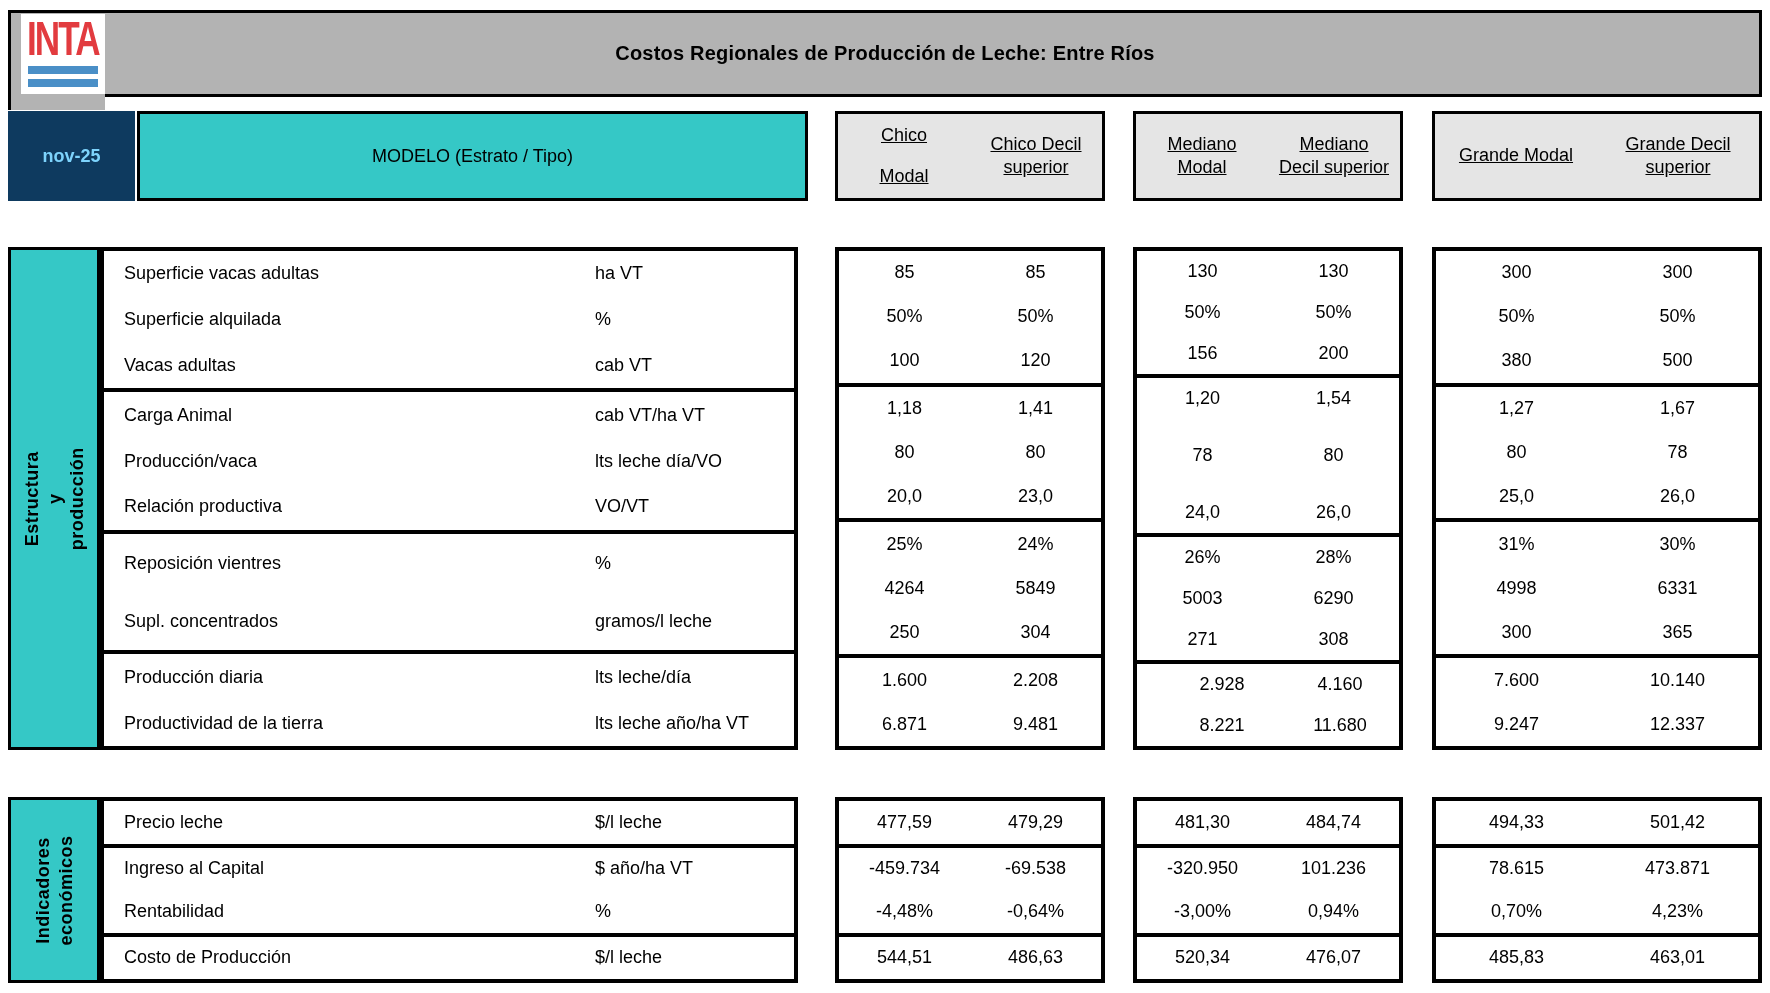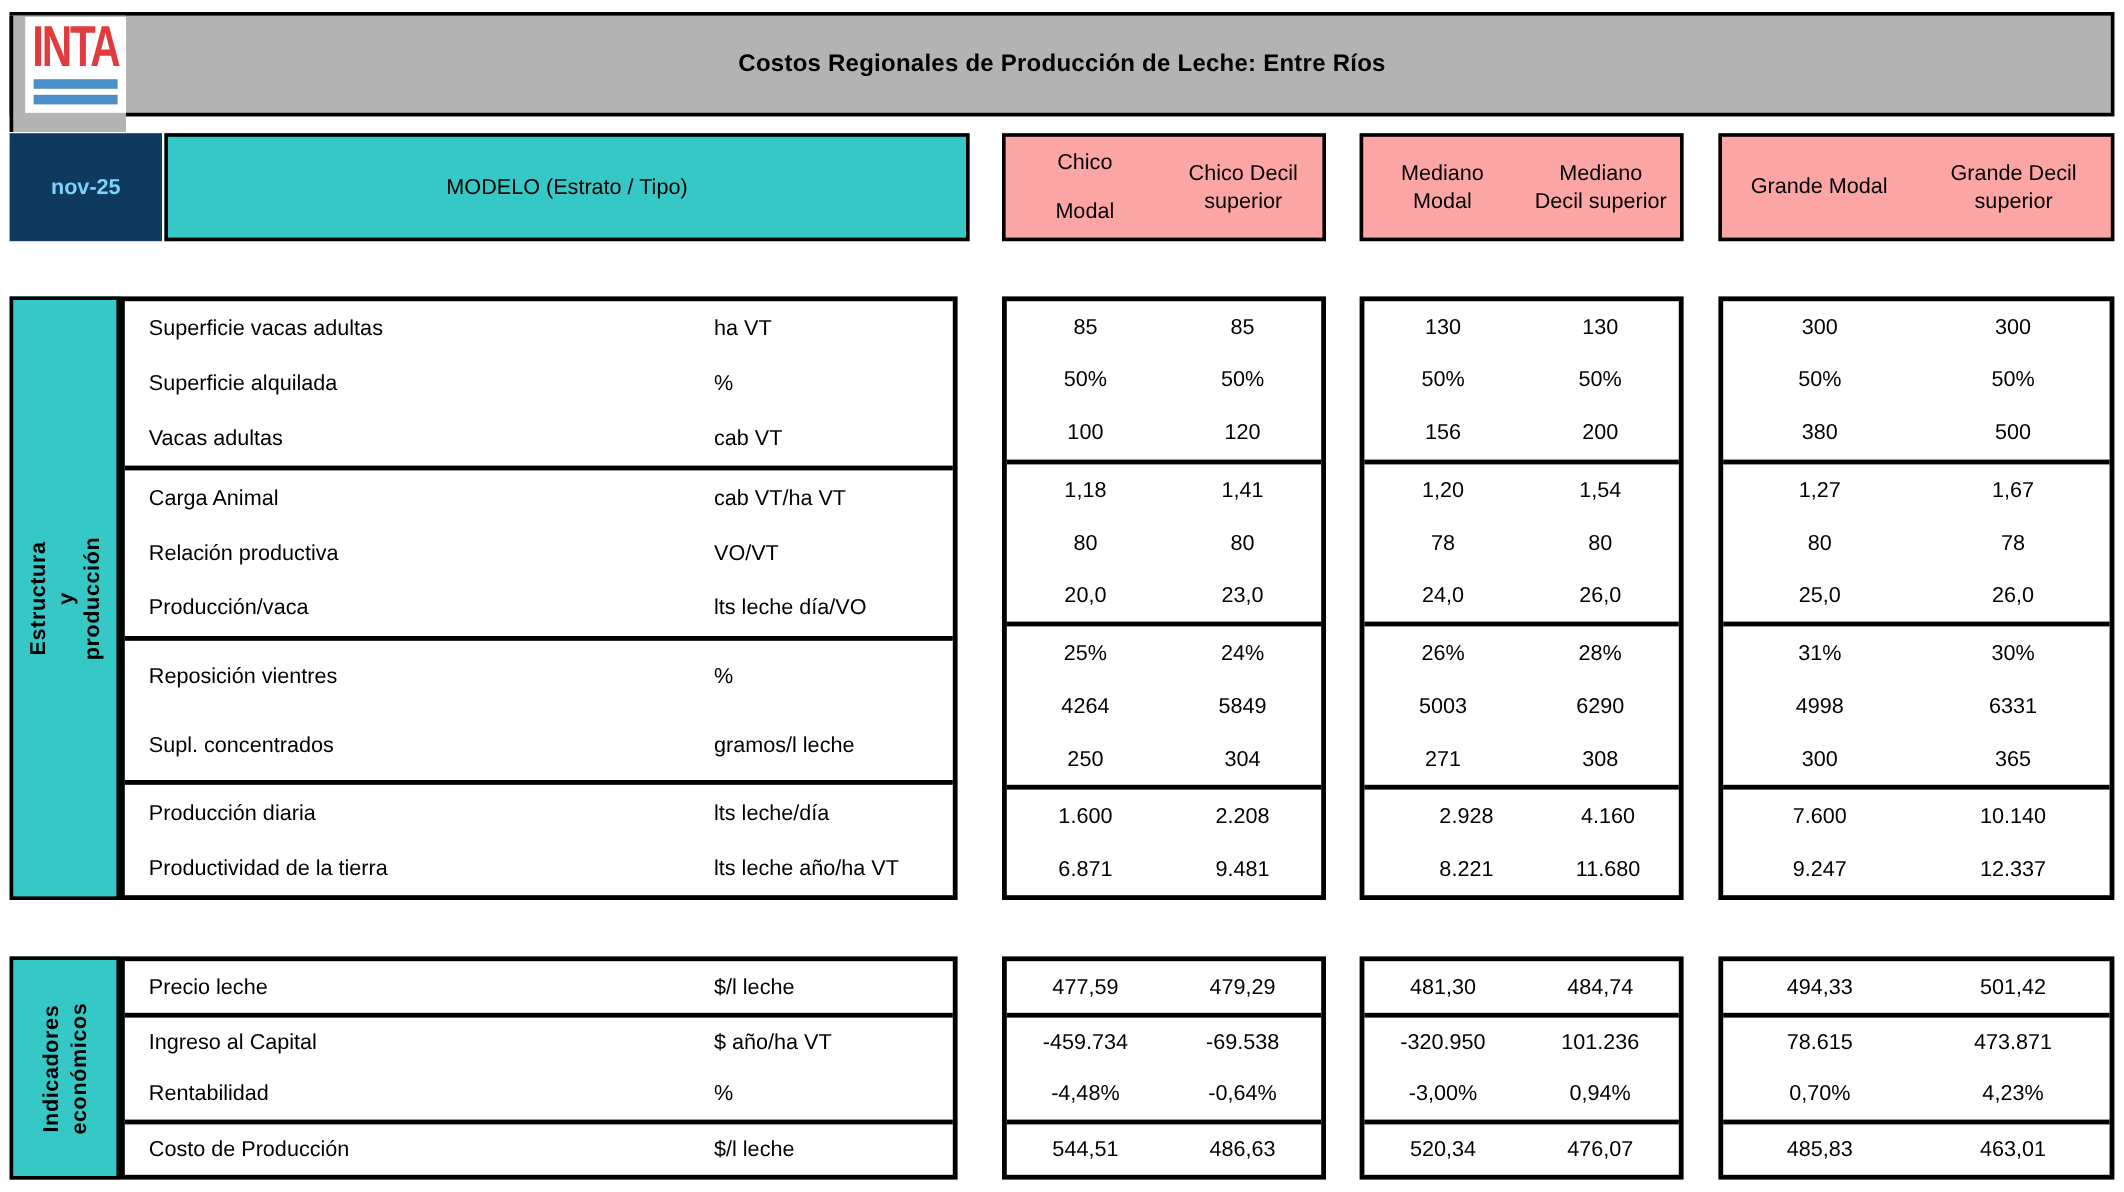--- a/index.html
+++ b/index.html
@@ -36,22 +36,22 @@
     position:absolute; left:0; top:0; width:127px; height:90px;
     background:#0e3a5f; color:#7dd3fc; font-weight:bold; font-size:18px;
     display:flex; align-items:center; justify-content:center;
   }
   .cell-model {
     position:absolute; left:129px; top:0; width:671px; height:90px;
     background:#35c8c6; border:3px solid #000; box-sizing:border-box;
     display:flex; align-items:center; justify-content:center; font-size:18px;
   }
   .group-hdr {
-    position:absolute; top:0; height:90px; background:#fca5a5;
-    border:3px solid #000; box-sizing:border-box; display:flex;
+    position:absolute; top:0; height:90px; background:#e5e5e5;
+    border:3px solid #000; box-sizing:border-box; display:flex;text-decoration:underline;
   }
   .group-hdr.g0 { left:827px; width:270px; }
   .group-hdr.g1 { left:1125px; width:270px; }
   .group-hdr.g2 { left:1424px; width:330px; }
   .group-hdr .half {
     flex:1; display:flex; align-items:center; justify-content:center;
     text-align:center; font-size:18px; white-space:pre-line; line-height:1.3;
   }
   .group-hdr .half.spread { line-height:2.3; }
   
@@ -142,27 +142,27 @@
             <div class="row-label">Vacas adultas</div>
             <div class="row-unit">cab VT</div>
           </div>
         </div>
         <div class="group" style="flex-grow: 3;">
           <div class="row">
             <div class="row-label">Carga Animal</div>
             <div class="row-unit">cab VT/ha VT</div>
           </div>
           <div class="row">
+            <div class="row-label">Producción/vaca</div>
+            <div class="row-unit">lts leche día/VO</div>
+          </div>
+          <div class="row">
             <div class="row-label">Relación productiva</div>
             <div class="row-unit">VO/VT</div>
           </div>
-          <div class="row">
-            <div class="row-label">Producción/vaca</div>
-            <div class="row-unit">lts leche día/VO</div>
-          </div>
         </div>
         <div class="group" style="flex-grow: 3;">
           <div class="row">
             <div class="row-label">Reposición vientres</div>
             <div class="row-unit">%</div>
           </div>
           <div class="row">
             <div class="row-label">Supl. concentrados</div>
             <div class="row-unit">gramos/l leche</div>
           </div>
@@ -240,21 +240,21 @@
           </div>
           <div class="row">
             <div class="val">50%</div>
             <div class="val">50%</div>
           </div>
           <div class="row">
             <div class="val">156</div>
             <div class="val">200</div>
           </div>
         </div>
-        <div class="group" style="flex-grow: 3;">
+        <div class="group" style="flex-grow: 3; gap: 16px;">
           <div class="row">
             <div class="val">1,20</div>
             <div class="val">1,54</div>
           </div>
           <div class="row">
             <div class="val">78</div>
             <div class="val">80</div>
           </div>
           <div class="row">
             <div class="val">24,0</div>

